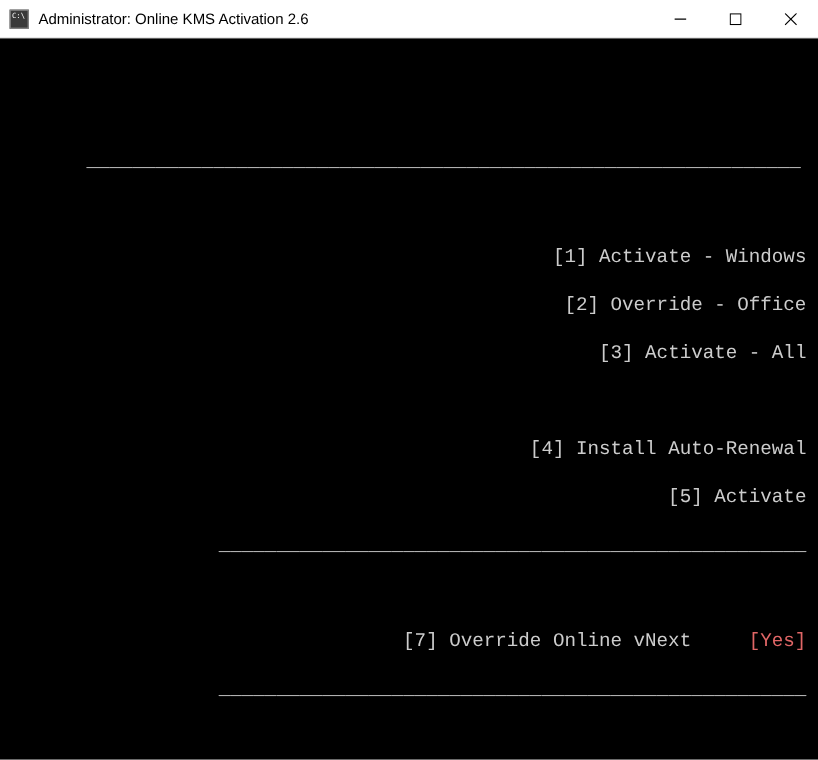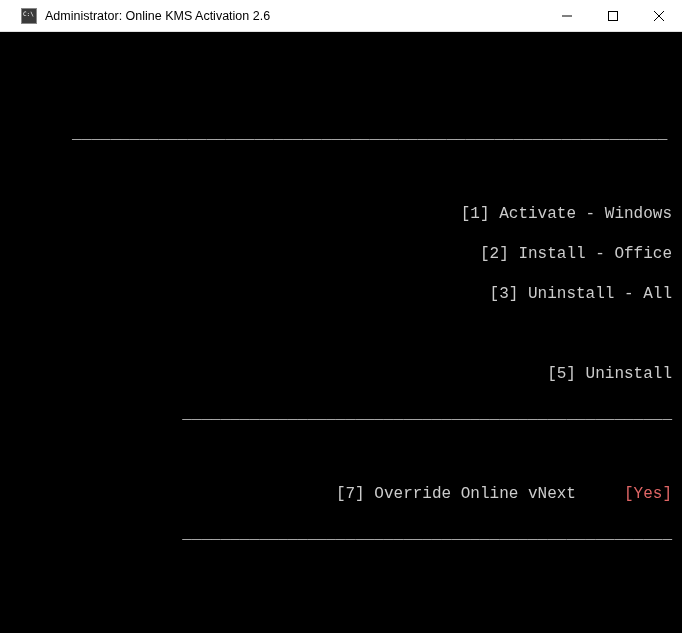--- a/index.html
+++ b/index.html
@@ -12,21 +12,21 @@
       height: 633px;
       background: #ffffff;
       font-family: 'Segoe UI', Tahoma, sans-serif;
       overflow: hidden;
     }
     .titlebar {
       height: 32px;
       background: #ffffff;
       display: flex;
       align-items: center;
-      padding-left: 21px;
+      padding-left: 8px;
       border-bottom: 1px solid #e0e0e0;
     }
     .titlebar-icon {
       width: 16px;
       height: 16px;
       margin-right: 8px;
       background: #3a3a3a;
       border: 1px solid #888;
       position: relative;
       display: flex;
@@ -117,24 +117,25 @@
         </svg>
     </div>
   </div>
 </div>
 
 <div class="terminal">
   <div class="terminal-content">
 <div class="sep-line indent1">______________________________________________________________</div>
 <br>
 <div class="menu-line indent2"><span>[1]</span> <span>Activate - Windows</span></div>
-<div class="menu-line indent2"><span>[2]</span> <span>Install - Office</span></div>
-<div class="menu-line indent2"><span>[3]</span> <span>Uninstall - All</span></div>
+<div class="menu-line indent2"><span>[2]</span> <span>Override - Office</span></div>
+<div class="menu-line indent2"><span>[3]</span> <span>Activate - All</span></div>
 <br>
-<div class="menu-line indent2"><span>[5]</span> <span>Uninstall</span></div>
+<div class="menu-line indent2"><span>[4]</span> <span>Install Auto-Renewal</span></div>
+<div class="menu-line indent2"><span>[5]</span> <span>Activate</span></div>
 <div class="sep-line indent2">___________________________________________________</div>
 <br>
 <div class="menu-line indent2"><span>[7]</span> <span>Override Online vNext</span>     <span class="status-yes">[Yes]</span></div>
 <div class="sep-line indent2">___________________________________________________</div>
 <br>
 
 
 <br>
 
   </div>

